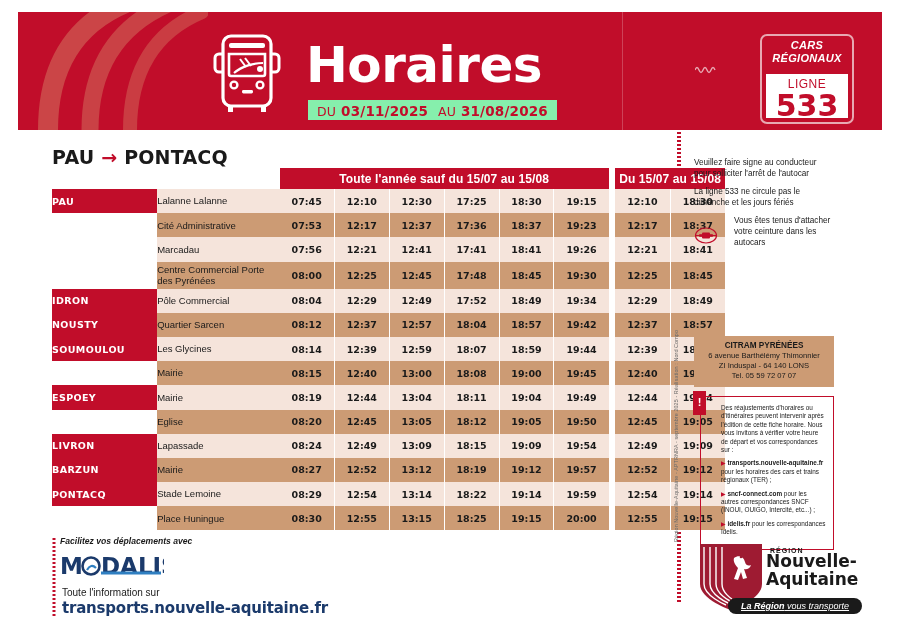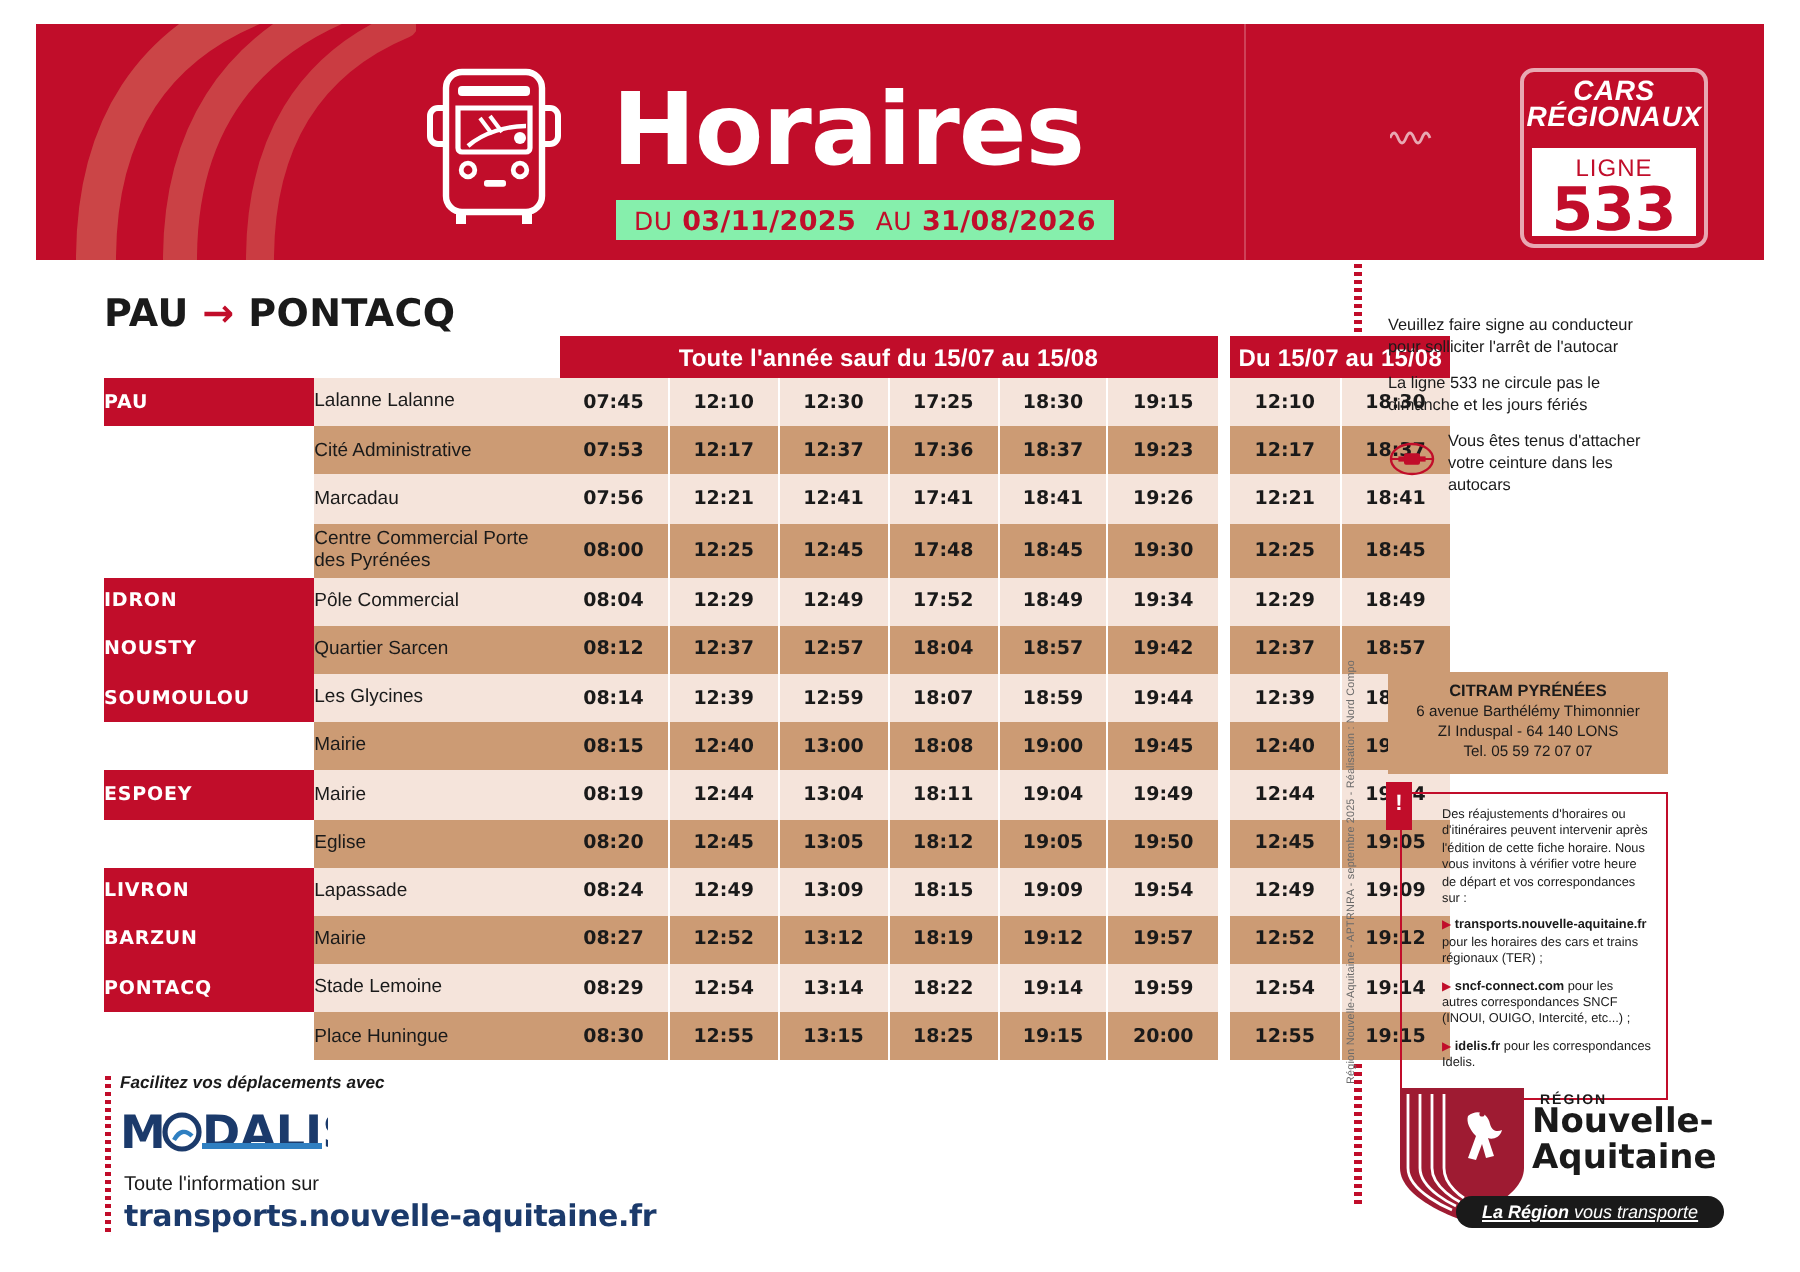--- a/index.html
+++ b/index.html
@@ -40,21 +40,21 @@
   
   .badge {
     position: absolute; right: 28px; top: 22px;
     width: 94px; height: 90px;
     background: #c10d2a;
     border: 2px solid #e8a8b2;
     border-radius: 7px;
     overflow: hidden;
     text-align: center;
   }
-  .badge-top { height: 34px; padding-top: 3px; color: #fff; font-style: italic; font-weight: bold; font-size: 14px; line-height: 13px; letter-spacing:.3px; }
+  .badge-top { height: 34px; padding-top: 3px; color: #fff; font-style: italic; font-weight: bold; font-size: 11px; line-height: 13px; letter-spacing:.3px; }
   .badge-bot { position:absolute; left:4px; right:4px; top:38px; bottom:4px; background: #fff; }
   .badge-ligne { color: #c10d2a; font-size: 12px; letter-spacing: .5px; margin-top: 3px; }
   .badge-num { color: #c10d2a; font-size: 30px; font-weight: bold; line-height: 30px; font-family: "DejaVu Sans", sans-serif; }
 
   .badge-squiggle { position: absolute; right: 8px; top: 62px; width: 22px; height: 12px; }
 
   
   .spine { position: absolute; right: 43px; top: 72px; width: 6px; height: 530px; }
 
   
@@ -100,21 +100,21 @@
   }
   tr.r-light td.stop, tr.r-light td.time { background: #f5e4db; }
   tr.r-dark  td.stop, tr.r-dark  td.time { background: #cc9b74; }
   .tbl tbody tr { height: 24.2px; }
   .tbl tbody tr.tall { height: 27px; }
   td.sep { border-left: 1px solid #ffffff; }
 
   
   .info { position: absolute; left: 694px; top: 158px; width: 140px; color: #1a1a1a; }
   .info p { font-size: 8.2px; line-height: 10.6px; margin-bottom: 8px; }
-  .belt-row { display: flex; gap: 6px; align-items: center; margin-bottom: 8px; }
+  .belt-row { display: flex; gap: 16px; align-items: flex-end; margin-bottom: 8px; }
   .belt-ico { flex: 0 0 24px; }
   .belt-txt { font-size: 8.2px; line-height: 10.6px; }
 
   .citram {
     position: absolute; left: 694px; top: 336px; width: 140px;
     background: #cc9b74; color: #1a1a1a;
     text-align: center; padding: 5px 4px 6px;
     font-size: 7.6px; line-height: 10px;
   }
   .citram .nm { font-weight: bold; font-size: 8.2px; }

